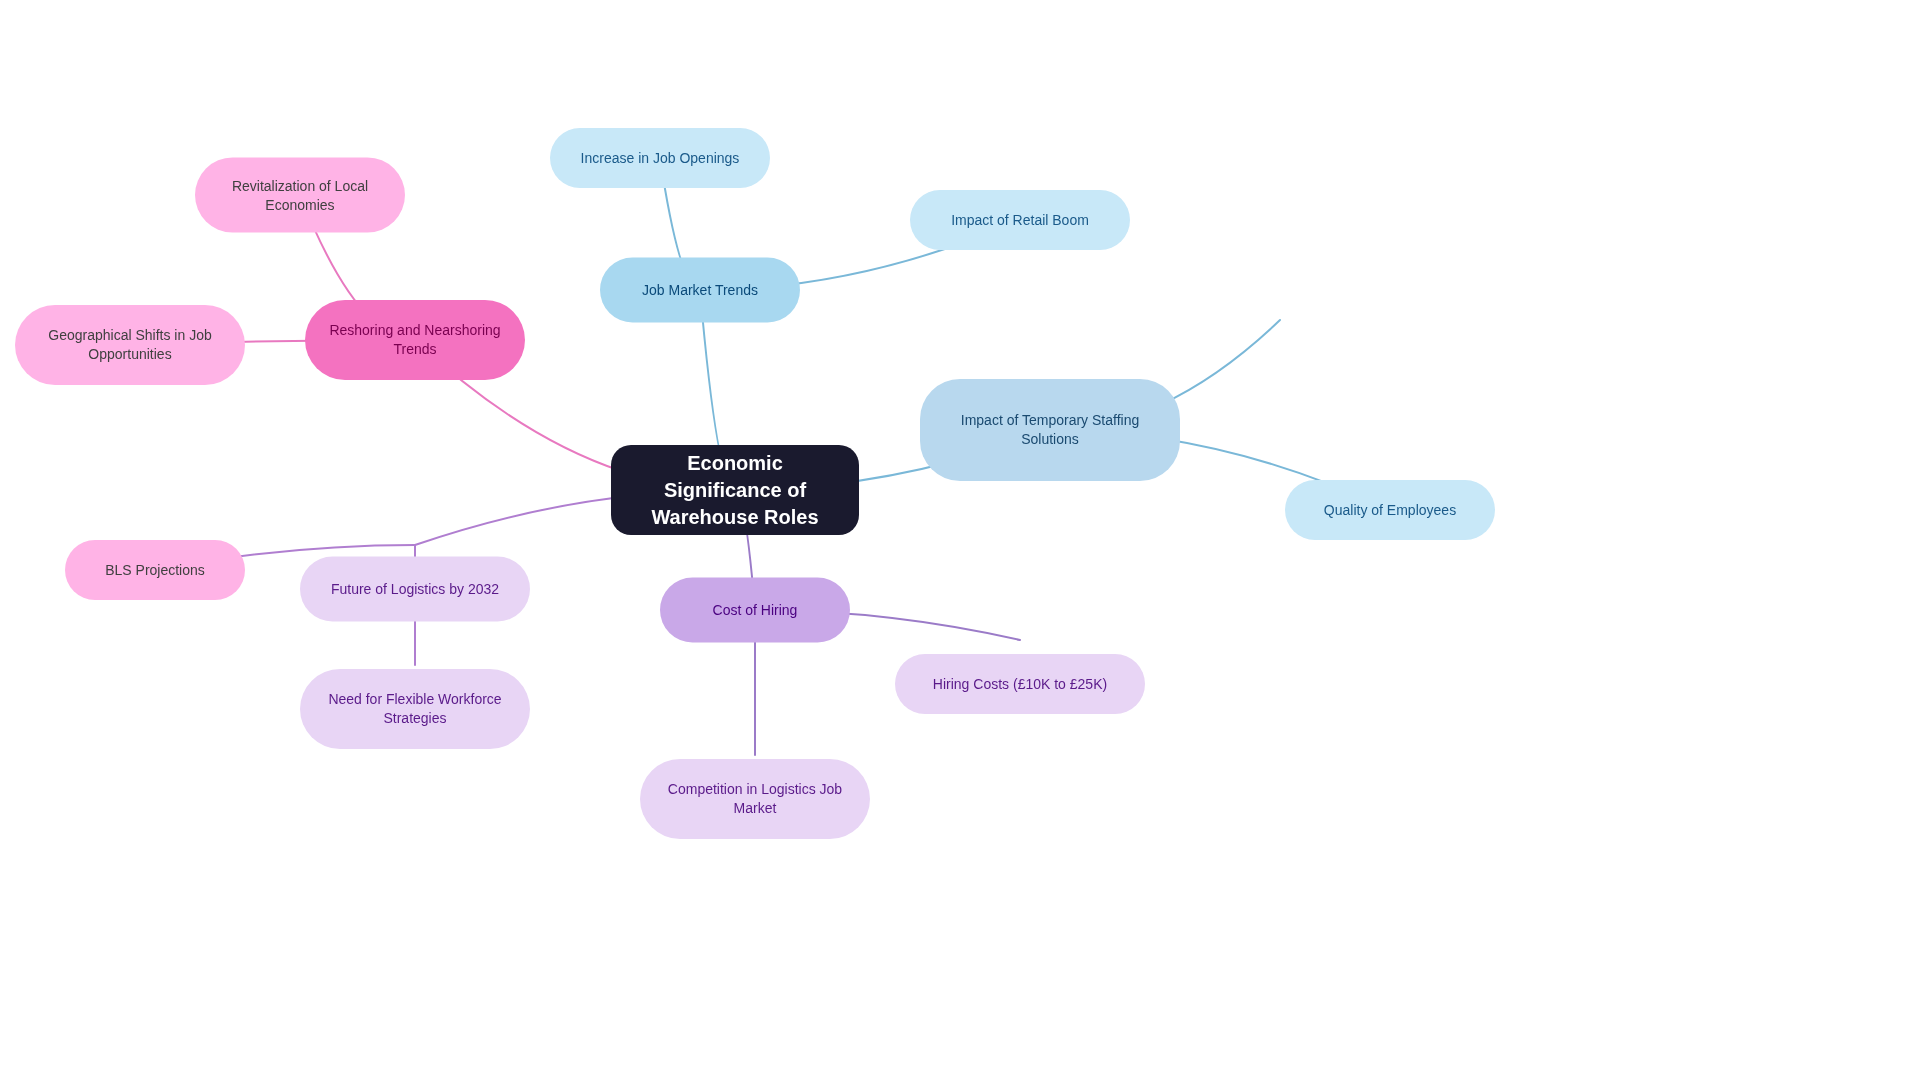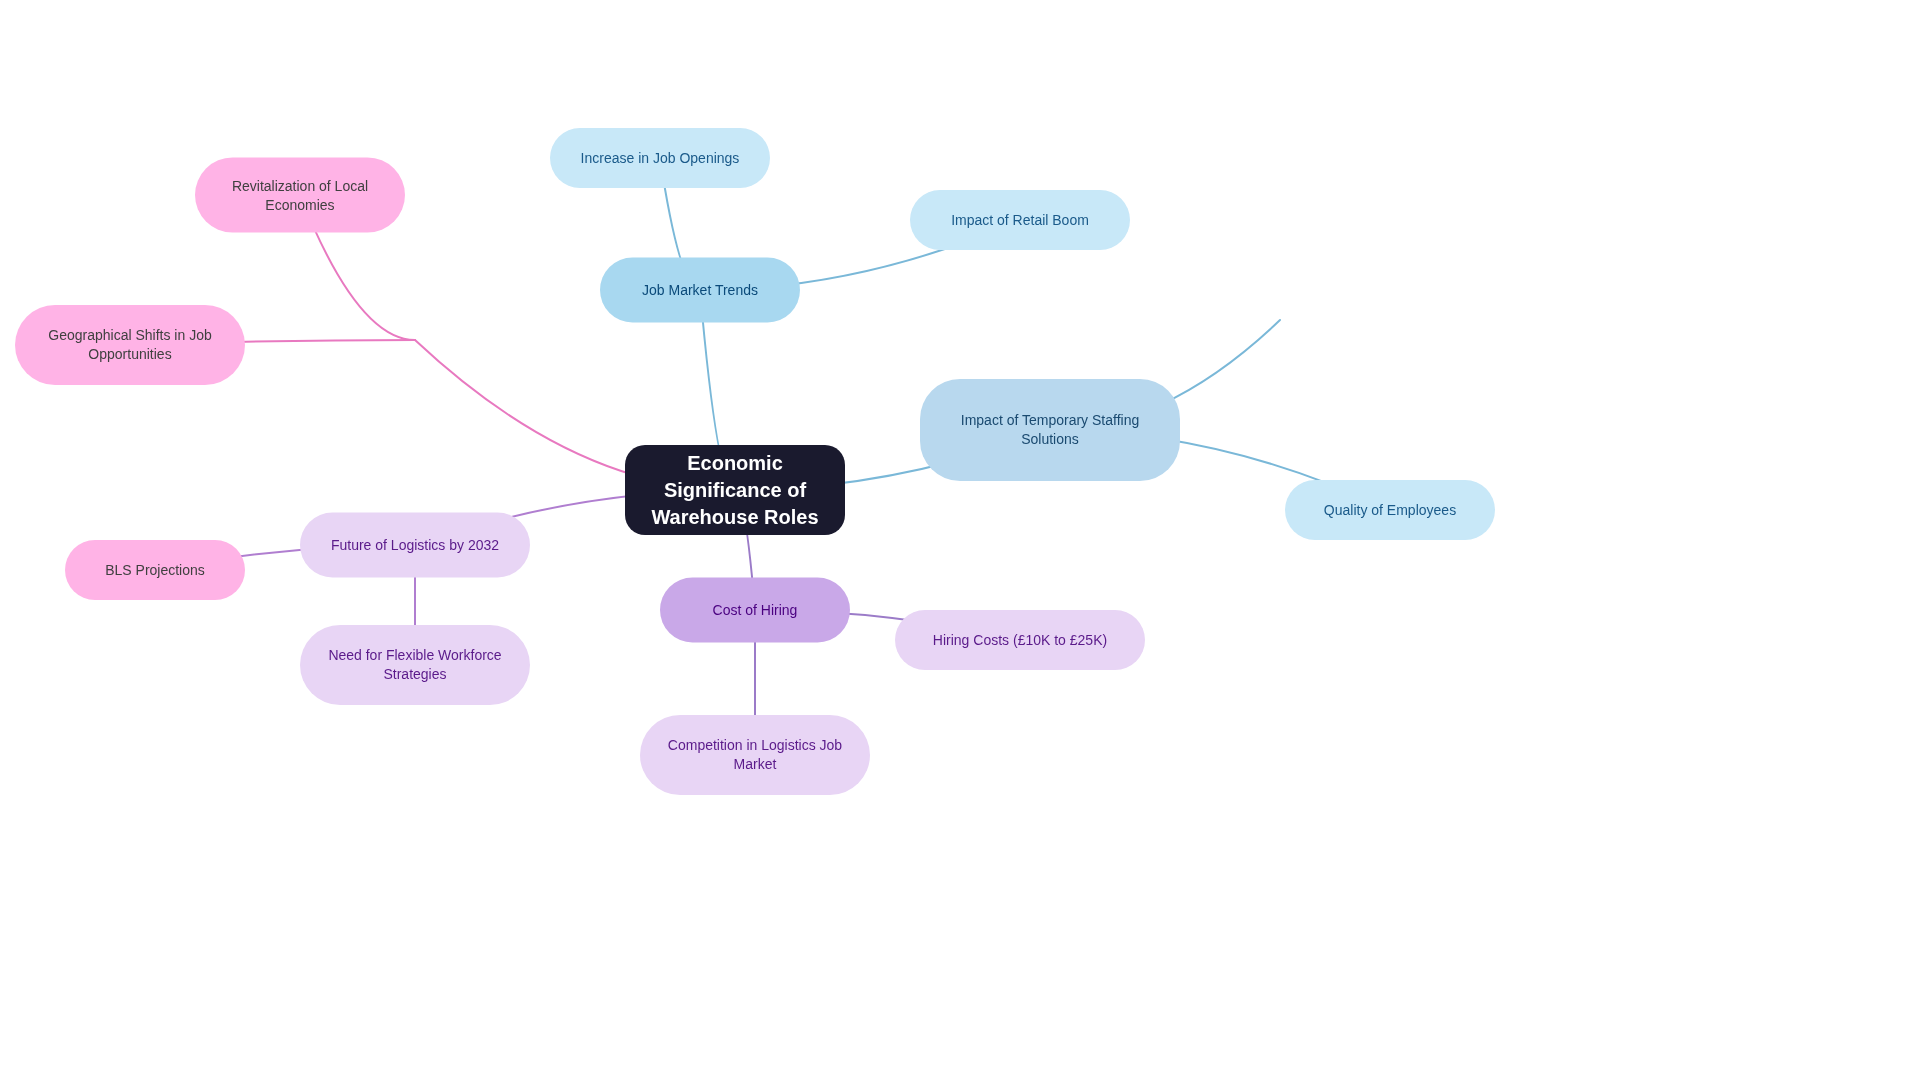--- a/index.html
+++ b/index.html
@@ -52,20 +52,21 @@
     }
     .node-pink-medium {
       background: #f472c0;
       color: #7a0050;
       border: none;
     }
     .node-purple-light {
       background: #e8d5f5;
       color: #5a1a8a;
       border: none;
+      margin-top: 44px;
     }
     .node-purple-medium {
       background: #c9a8e8;
       color: #4a0080;
       border: none;
     }
     .node-blue-light {
       background: #c8e8f8;
       color: #1a5a8a;
       border: none;
@@ -95,32 +96,34 @@
       <path d="M 735 490 Q 745 490 755 610" stroke="#9b7bc8" stroke-width="2" fill="none" stroke-linecap="round"></path>
       <path d="M 755 610 Q 887.5 610 1020 640" stroke="#9b7bc8" stroke-width="2" fill="none" stroke-linecap="round"></path>
       <path d="M 755 610 Q 755 610 755 755" stroke="#9b7bc8" stroke-width="2" fill="none" stroke-linecap="round"></path>
       <path d="M 735 490 Q 575 490 415 340" stroke="#e879c0" stroke-width="2" fill="none" stroke-linecap="round"></path>
       <path d="M 415 340 Q 357.5 340 300 195" stroke="#e879c0" stroke-width="2" fill="none" stroke-linecap="round"></path>
       <path d="M 415 340 Q 272.5 340 130 345" stroke="#e879c0" stroke-width="2" fill="none" stroke-linecap="round"></path>
       <path d="M 735 490 Q 575 490 415 545" stroke="#b07ed0" stroke-width="2" fill="none" stroke-linecap="round"></path>
       <path d="M 415 545 Q 285 545 155 570" stroke="#b07ed0" stroke-width="2" fill="none" stroke-linecap="round"></path>
       <path d="M 415 545 Q 415 545 415 665" stroke="#b07ed0" stroke-width="2" fill="none" stroke-linecap="round"></path>
     </svg>
-<div class="node node-center" style="left: 735px; top: 490px; width: 220px; height: 90px;">Economic Significance of
+<div class="node node-center" style="left: 735px; top: 490px; width: 248px; height: 90px;">Economic Significance of
 Warehouse Roles</div>
     <div class="node node-blue-medium" style="left: 700px; top: 290px; width: 200px; height: 65px;">Job Market Trends</div>
     <div class="node node-blue-light" style="left: 660px; top: 158px; width: 220px; height: 60px;">Increase in Job Openings</div>
     <div class="node node-blue-light" style="left: 1020px; top: 220px; width: 220px; height: 60px;">Impact of Retail Boom</div>
     <div class="node node-blue-pale" style="left: 1050px; top: 430px; width: 260px; height: 102px;">Impact of Temporary Staffing
 Solutions</div>
     <div class="node node-blue-light" style="left: 1390px; top: 510px; width: 210px; height: 60px;">Quality of Employees</div>
     <div class="node node-purple-medium" style="left: 755px; top: 610px; width: 190px; height: 65px; text-align: right;">Cost of Hiring</div>
     <div class="node node-purple-light" style="left: 1020px; top: 640px; width: 250px; height: 60px;">Hiring Costs (£10K to £25K)</div>
     <div class="node node-purple-light" style="left: 755px; top: 755px; width: 230px; height: 80px;">Competition in Logistics Job
 Market</div>
+    <div class="node node-pink-medium" style="left: 415px; top: 340px; width: 220px; height: 80px;">Reshoring and Nearshoring
+Trends</div>
     <div class="node node-pink-light" style="left: 300px; top: 195px; width: 210px; height: 75px;">Revitalization of Local
 Economies</div>
     <div class="node node-pink-light" style="left: 130px; top: 345px; width: 230px; height: 80px;">Geographical Shifts in Job
 Opportunities</div>
     <div class="node node-purple-light" style="left: 415px; top: 545px; width: 230px; height: 65px;">Future of Logistics by 2032</div>
     <div class="node node-pink-light" style="left: 155px; top: 570px; width: 180px; height: 60px;">BLS Projections</div>
     <div class="node node-purple-light" style="left: 415px; top: 665px; width: 230px; height: 80px;">Need for Flexible Workforce
 Strategies</div>
   </div>
 

